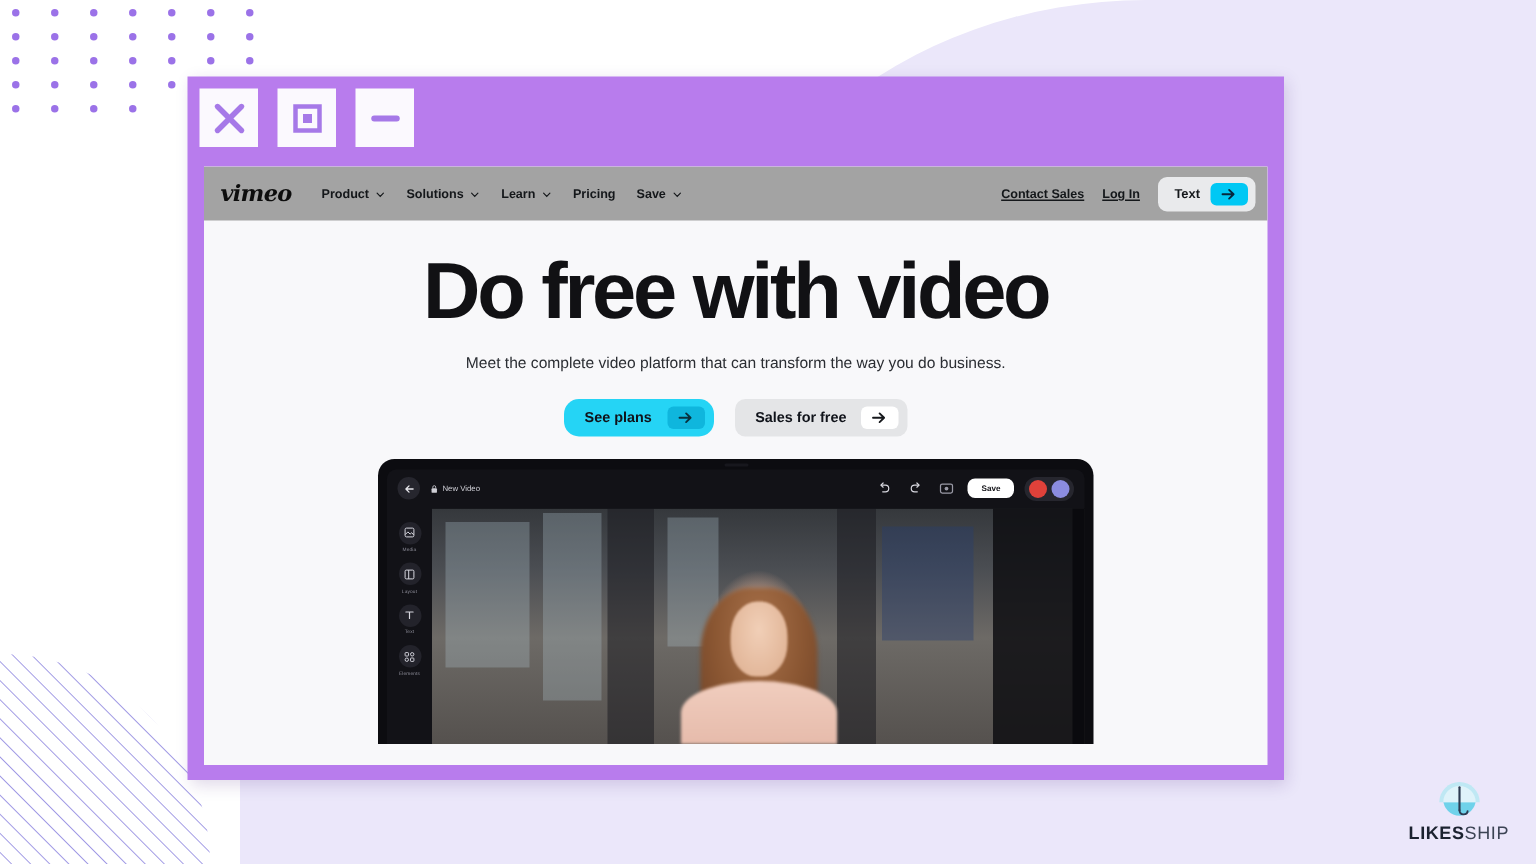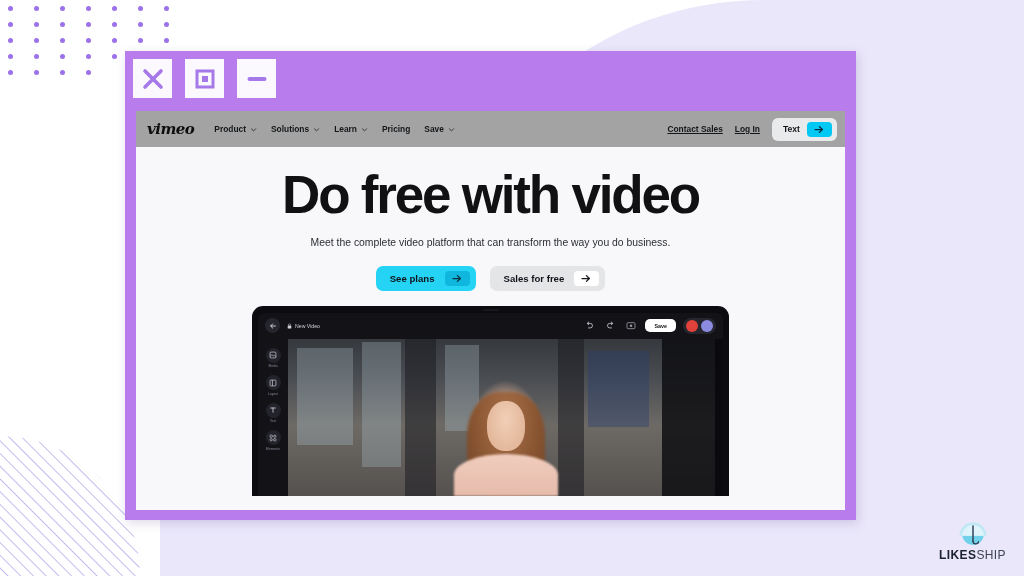--- a/index.html
+++ b/index.html
@@ -217,21 +217,21 @@
     gap: 14px;
   }
   .cta {
     display: flex;
     align-items: center;
     gap: 10px;
     border-radius: 7px;
     padding: 5px 6px 5px 14px;
     cursor: pointer;
   }
-  .cta-primary { background: #25d4f5; }
+  .cta-primary { background: #25d4f5; border-radius: 10px; }
   .cta-secondary { background: #e4e5e7; }
   .cta-label { font-size: 9.6px; font-weight: 700; color: #10131a; }
   .chip-dark { background: #0fb6dd; }
   .chip-white { background: #ffffff; }
 
   
   .editor-outer {
     margin: 15px auto 0;
     width: 477px;
     height: 190px;

